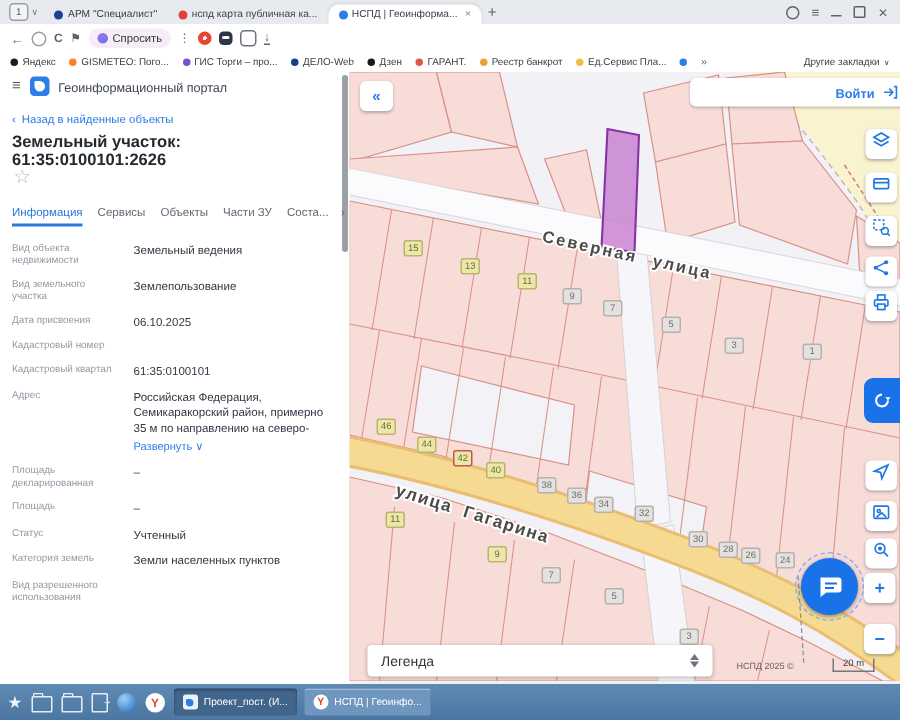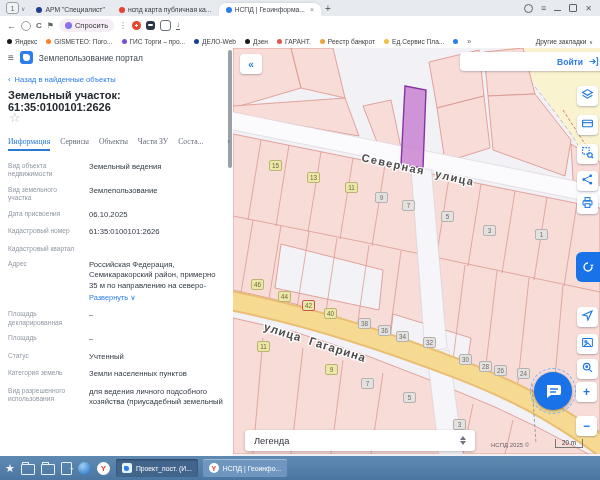--- a/index.html
+++ b/index.html
@@ -59,21 +59,21 @@
   .p-scroll{position:absolute;right:1px;top:2px;width:4px;height:118px;background:#9aa0a6;border-radius:2px;}
   .p-header{position:absolute;top:3px;left:8px;display:flex;align-items:center;gap:6px;}
   .burger{font-size:10px;color:#555;}
   .plogo{width:13px;height:13px;border-radius:3px;background:#2b7de9;position:relative;}
   .plogo:before{content:"";position:absolute;left:3px;top:3px;width:7px;height:7px;background:#fff;border-radius:1px 4px 4px 4px;}
   .ptext{font-size:8.4px;color:#3f4752;}
   .backlink{position:absolute;top:27px;left:8px;font-size:7.6px;color:#2b7de9;display:flex;gap:4px;align-items:center;}
   .objtitle{position:absolute;top:41px;left:8px;width:218px;font-size:11px;font-weight:bold;color:#23292f;}
   .star{position:absolute;top:62px;left:9px;font-size:13px;color:#b4bac1;}
   .ptabs{position:absolute;top:89px;left:8px;right:14px;display:flex;gap:10px;font-size:7.7px;color:#636b76;}
-  .ptab{padding-bottom:3px;white-space:nowrap;font-family:Liberation Serif, serif;}
+  .ptab{padding-bottom:3px;white-space:nowrap;}
   .ptab.active{color:#2979d9;border-bottom:2px solid #2979d9;}
   .ptabarrow{position:absolute;top:89px;right:3px;font-size:8px;color:#636b76;}
   .fields{position:absolute;top:110px;left:8px;right:10px;bottom:0;overflow:hidden;}
   .frow{display:grid;grid-template-columns:74px 1fr;gap:7px;padding:3.5px 0;}
   .flabel{font-size:6.6px;color:#9099a4;line-height:1.3;}
   .fvalue{font-size:7.7px;color:#323a45;line-height:1.35;}
   .flink{display:block;font-size:7.4px;color:#2b7de9;margin-top:2px;}
   
   .map{flex:1;position:relative;overflow:hidden;background:#f2f1f6;}
   .map svg.base{position:absolute;inset:0;}
@@ -238,21 +238,21 @@
       <span style="font-size:5px;">∨</span>
     </div>
   </div>
 
   <div class="page">
 
     <aside class="panel">
       <div class="p-header">
         <span class="burger">≡</span>
         <span class="plogo"></span>
-        <span class="ptext">Землепользование портал</span>
+        <span class="ptext">Геоинформационный портал</span>
       </div>
       <div class="p-scroll"></div>
       <div class="backlink">
         <span>‹</span>
         <span>Назад в найденные объекты</span>
       </div>
       <div class="objtitle">Земельный участок: 61:35:0100101:2626</div>
       <span class="star">☆</span>
       <div class="ptabs" id="ptabs">
           <span class="ptab active">Информация</span>
@@ -270,24 +270,24 @@
           <div class="frow">
             <span class="flabel">Вид земельного участка</span>
             <span class="fvalue">Землепользование</span>
           </div>
           <div class="frow">
             <span class="flabel">Дата присвоения</span>
             <span class="fvalue">06.10.2025</span>
           </div>
           <div class="frow">
             <span class="flabel">Кадастровый номер</span>
-            <span class="fvalue">61:35:0100101:2626</span>
           </div>
           <div class="frow">
             <span class="flabel">Кадастровый квартал</span>
+            <span class="fvalue">61:35:0100101</span>
           </div>
           <div class="frow">
             <span class="flabel">Адрес</span>
             <span class="fvalue">Российская Федерация, Семикаракорский район, примерно 35 м по направлению на северо-<a class="flink">Развернуть ∨</a></span>
           </div>
           <div class="frow">
             <span class="flabel">Площадь декларированная</span>
             <span class="fvalue">–</span>
           </div>
           <div class="frow">
@@ -297,21 +297,20 @@
           <div class="frow">
             <span class="flabel">Статус</span>
             <span class="fvalue">Учтенный</span>
           </div>
           <div class="frow">
             <span class="flabel">Категория земель</span>
             <span class="fvalue">Земли населенных пунктов</span>
           </div>
           <div class="frow">
             <span class="flabel">Вид разрешенного использования</span>
-            <span class="fvalue">для ведения личного подсобного хозяйства (приусадебный земельный</span>
           </div>
         </div>
     </aside>
 
     <div class="map">
       <svg class="base" width="367" height="406" viewBox="0 0 367 406">
         <rect width="367" height="406" fill="#f2f1f6"></rect>
         <path d="M272,0 L367,0 L367,132 L341,90 L308,44 Z" fill="#faf3cf"></path>
         <path d="M270,2 Q305,40 338,86 L362,124" stroke="#c9b7ac" stroke-width="1" fill="none" stroke-dasharray="4 3"></path>
         <path d="M330,62 L352,96" stroke="#cf7a6d" stroke-width="1" fill="none" stroke-dasharray="3 2"></path>

